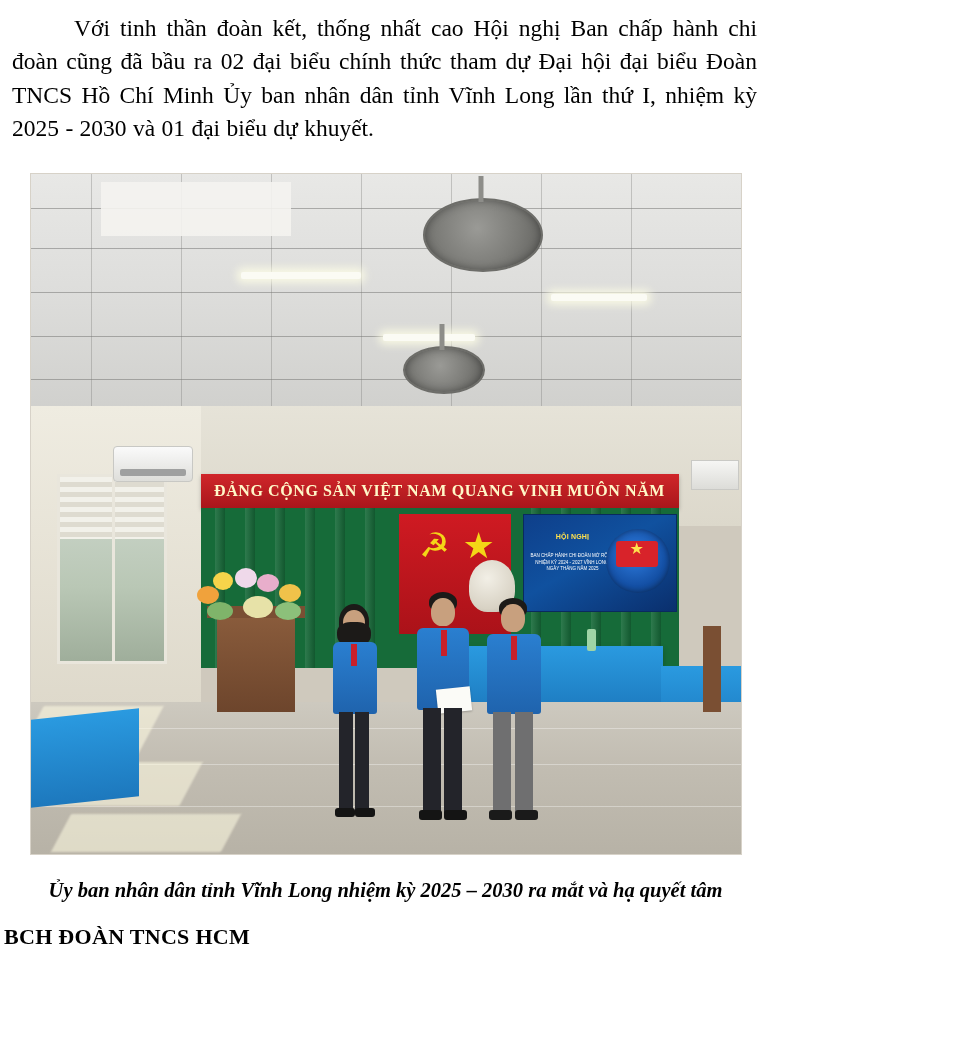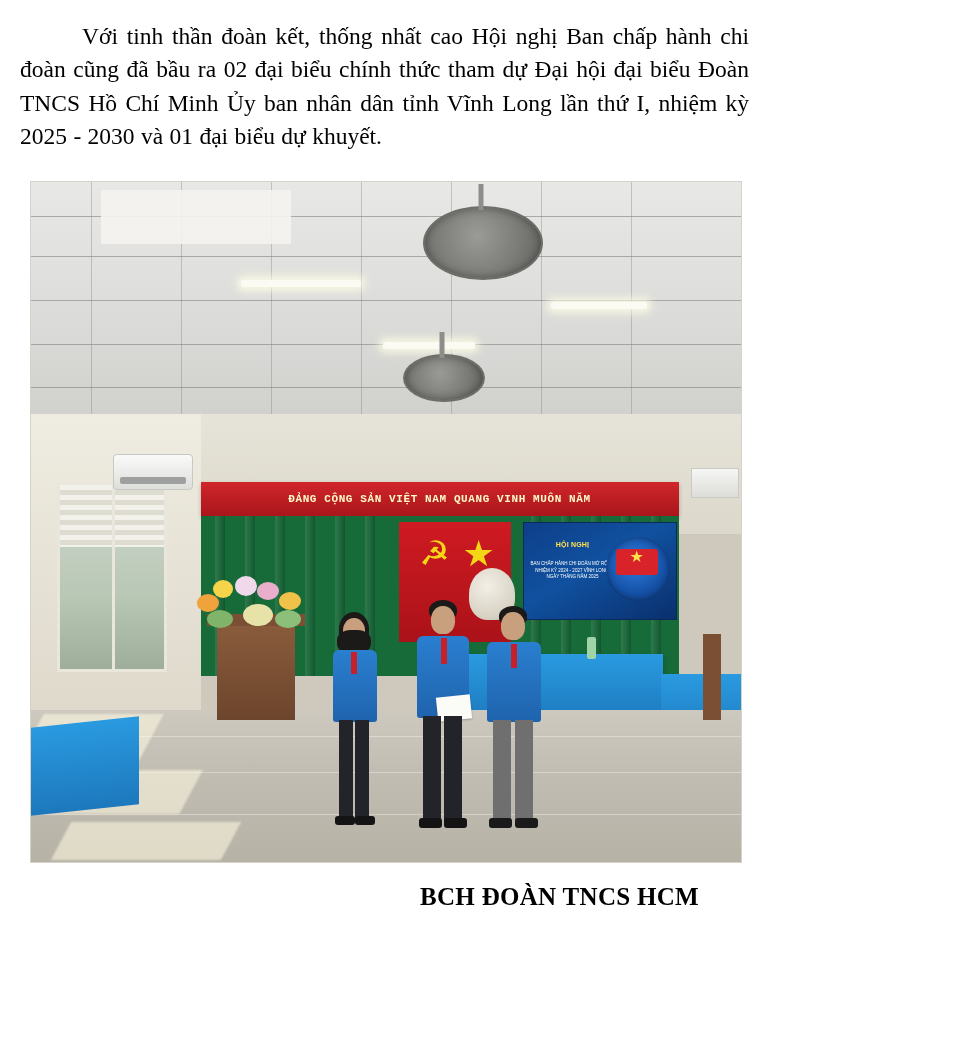--- a/index.html
+++ b/index.html
@@ -11,21 +11,21 @@
     width: 975px;
     height: 1047px;
     font-family: "Liberation Serif", "DejaVu Serif", serif;
     color: #000000;
     overflow: hidden;
   }
   .page {
     position: relative;
     width: 771px;
     height: 1047px;
-    padding: 12px;
+    padding: 4px;
     box-sizing: border-box;
   }
   .body-paragraph {
     margin: 0;
     padding: 8px 10px 0 8px;
     font-size: 23.5px;
     line-height: 1.42;
     text-align: justify;
     text-indent: 62px;
     word-spacing: 0.5px;
@@ -104,22 +104,22 @@
     content: ""; position: absolute; left: 6px; bottom: 5px; width: 66px; height: 7px;
     background: #9fa0a0; border-radius: 2px;
   }
   .banner {
     position: absolute; left: 170px; top: 300px; width: 478px; height: 34px;
     background: linear-gradient(180deg,#d0262a 0%, #a9161b 100%);
     display: flex; align-items: center; justify-content: center;
     box-shadow: 0 2px 4px rgba(0,0,0,.25);
   }
   .banner span {
-    color: #fff8c8; font-size: 11px; font-weight: bold; letter-spacing: .6px;
-    font-family: Liberation Mono, monospace; white-space: nowrap;
+    color: #fff8c8; font-size: 16px; font-weight: bold; letter-spacing: .6px;
+    font-family: Liberation Serif, serif; white-space: nowrap;
   }
   .stage-curtain {
     position: absolute; left: 170px; top: 334px; width: 478px; height: 160px;
     background: linear-gradient(180deg,#1d6d3c 0%, #17segments 0%, #14insert 0%, #166b39 40%, #0f5a2d 100%);
     background-color: #166b39;
   }
   .curtain-fold {
     position: absolute; top: 0; height: 100%; width: 10px;
     background: linear-gradient(90deg, rgba(255,255,255,.10), rgba(0,0,0,.18));
   }
@@ -223,22 +223,21 @@
     font-size: 20.5px;
     font-style: italic;
     font-weight: bold;
     text-align: center;
     line-height: 1.5;
   }
   .caption .line2 { display: block; }
   .signature {
     margin: 18px 0 13px 0;
     padding: 0 60px 0 0;
-    text-align: right;
-    font-size: 25px;
+    font-size: 22px;
     font-weight: bold;
     letter-spacing: .3px;
   }
 </style>
 </head>
 <body>
 
 <div class="page">
 
   <p class="body-paragraph">Với tinh thần đoàn kết, thống nhất cao Hội nghị Ban chấp hành chi đoàn cũng đã bầu ra 02 đại biểu chính thức tham dự Đại hội đại biểu Đoàn TNCS Hồ Chí Minh Ủy ban nhân dân tỉnh Vĩnh Long lần thứ I, nhiệm kỳ 2025 - 2030 và 01 đại biểu dự khuyết.</p>
@@ -384,17 +383,18 @@
         <div style="position:absolute;left:6px;top:212px;width:23px;height:10px;background:#1a1a1a;border-radius:3px;"></div>
         <div style="position:absolute;left:32px;top:212px;width:23px;height:10px;background:#1a1a1a;border-radius:3px;"></div>
       </div>
 
       <div style="position:absolute;left:672px;top:452px;width:18px;height:86px;background:#7a4f33;"></div>
 
     </div>
   </div>
 
   <div class="caption">
+    <span class="line2">Ủy ban nhân dân tỉnh Vĩnh Long nhiệm kỳ 2025 – 2030 ra mắt và hạ quyết tâm</span>
   </div>
 
   <div class="signature">BCH ĐOÀN TNCS HCM</div>
 
 </div>
 
 </body></html>

